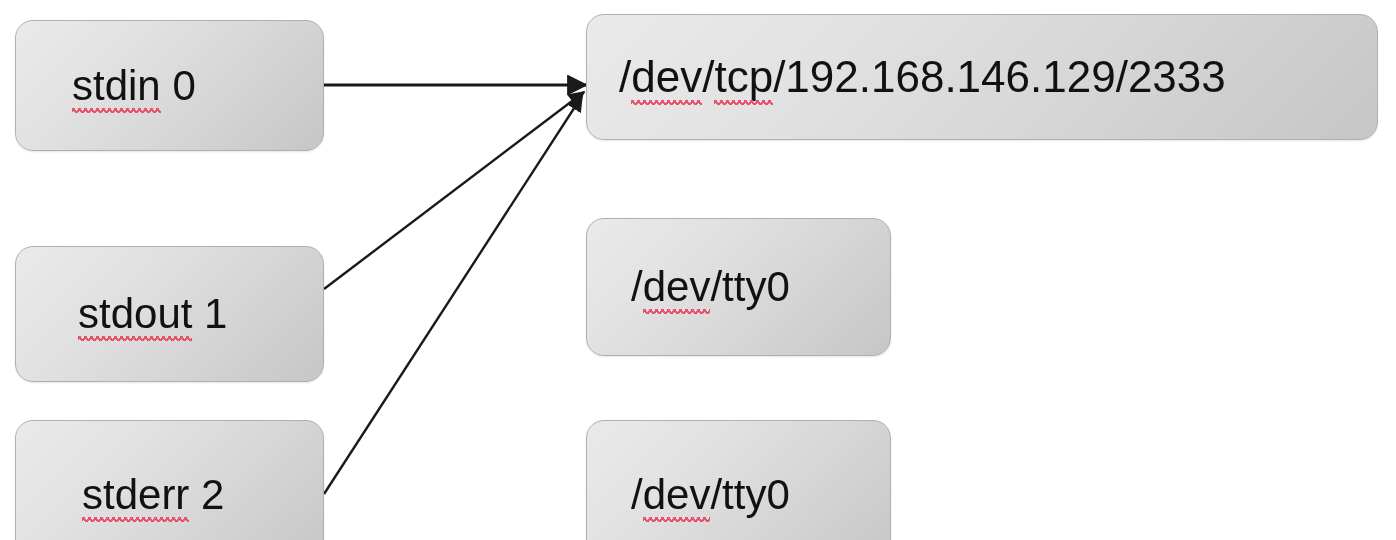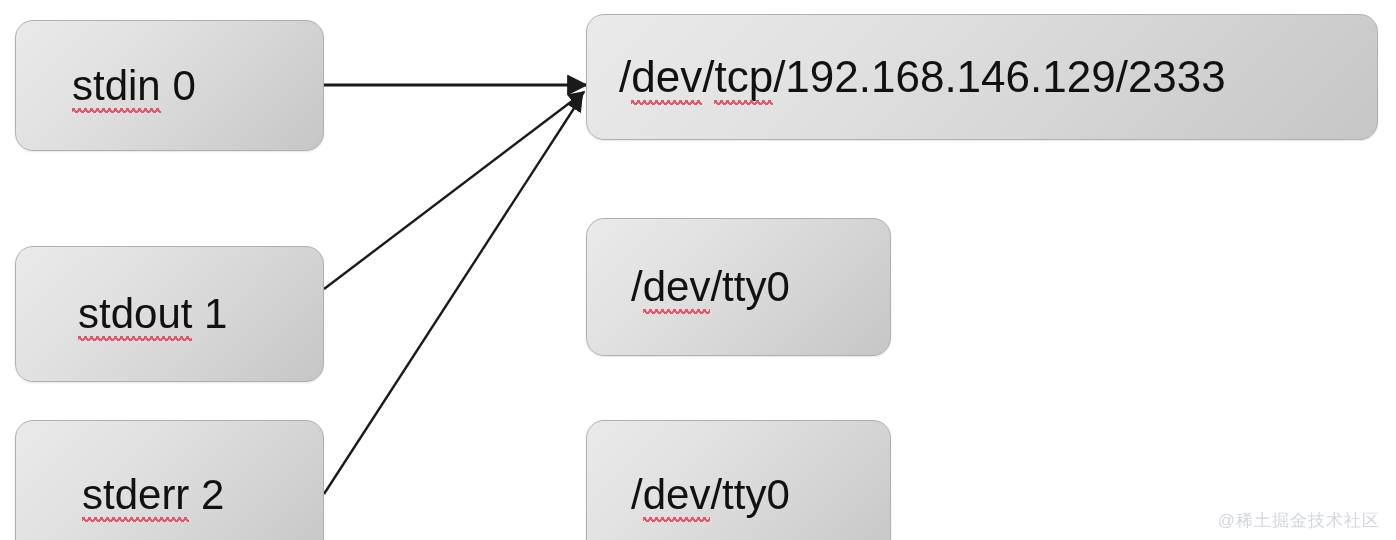--- a/index.html
+++ b/index.html
@@ -137,15 +137,14 @@
   </div>
 
   <div class="node" id="node-devtty0-a">
     <span class="node-label"><span>/</span><span class="squiggle">dev</span><span>/tty0</span></span>
   </div>
 
   <div class="node" id="node-devtty0-b">
     <span class="node-label"><span>/</span><span class="squiggle">dev</span><span>/tty0</span></span>
   </div>
 
-  <div id="watermark">@稀土掘金技术社区</div>
 
 </div>
 
 </body></html>

